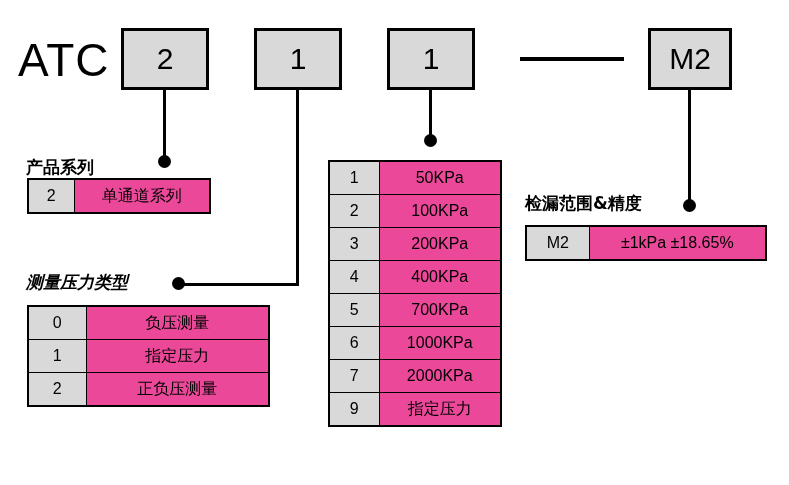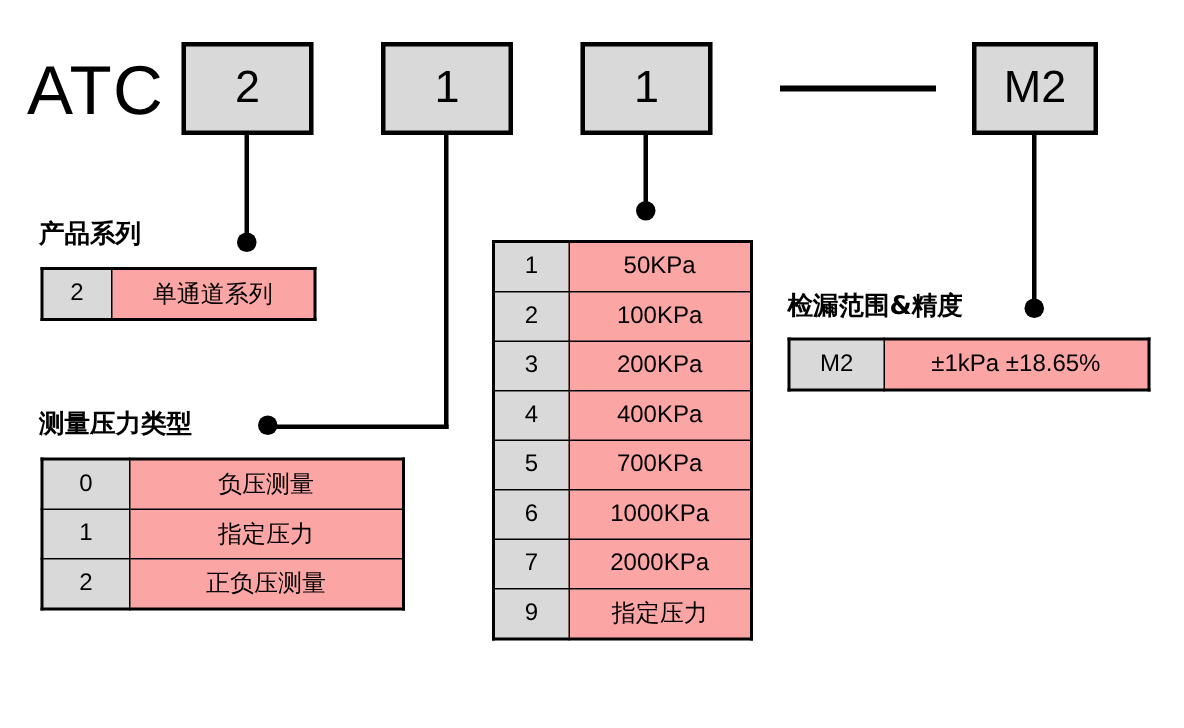--- a/index.html
+++ b/index.html
@@ -86,21 +86,21 @@
     vertical-align: middle;
     font-size: 16px;
     color: #000;
     padding: 0;
     height: 32px;
   }
   .legend td.code {
     background: #d9d9d9;
   }
   .legend td.desc {
-    background: #fca5a5;
+    background: #ec4899;
   }
   .cjk {
     font-family: "DejaVu Sans", "Liberation Sans", sans-serif;
   }
 </style>
 </head>
 <body>
 
 <div id="canvas">
 
@@ -122,35 +122,35 @@
   <div class="vline" style="left:296px; top:90px; height:196px;"></div>
   <div class="hline" style="left:178px; top:283px; width:121px;"></div>
   <div class="dot" style="left:172px; top:277px;"></div>
 
   <div class="vline" style="left:429px; top:90px; height:52px;"></div>
   <div class="dot" style="left:424px; top:134px;"></div>
 
   <div class="vline" style="left:688px; top:90px; height:116px;"></div>
   <div class="dot" style="left:683px; top:199px;"></div>
 
-  <div class="heading cjk" style="left:26px; top:144px;">产品系列</div>
+  <div class="heading cjk" style="left:26px; top:156px;">产品系列</div>
   <table class="legend" style="left:27px; top:178px; width:182px;">
     <colgroup>
         <col style="width:46px">
         <col style="width:136px">
       </colgroup>
     <tbody>
       <tr>
         <td class="code">2</td>
         <td class="desc cjk">单通道系列</td>
       </tr>
     </tbody>
   </table>
 
-  <div class="heading cjk" style="left:26px; top:271px;">测量压力类型</div>
+  <div class="heading cjk" style="left:26px; top:271px;font-style:italic;">测量压力类型</div>
   <table class="legend" style="left:27px; top:305px; width:241px;">
     <colgroup>
         <col style="width:58px">
         <col style="width:183px">
       </colgroup>
     <tbody>
       <tr>
         <td class="code">0</td>
         <td class="desc cjk">负压测量</td>
       </tr>

